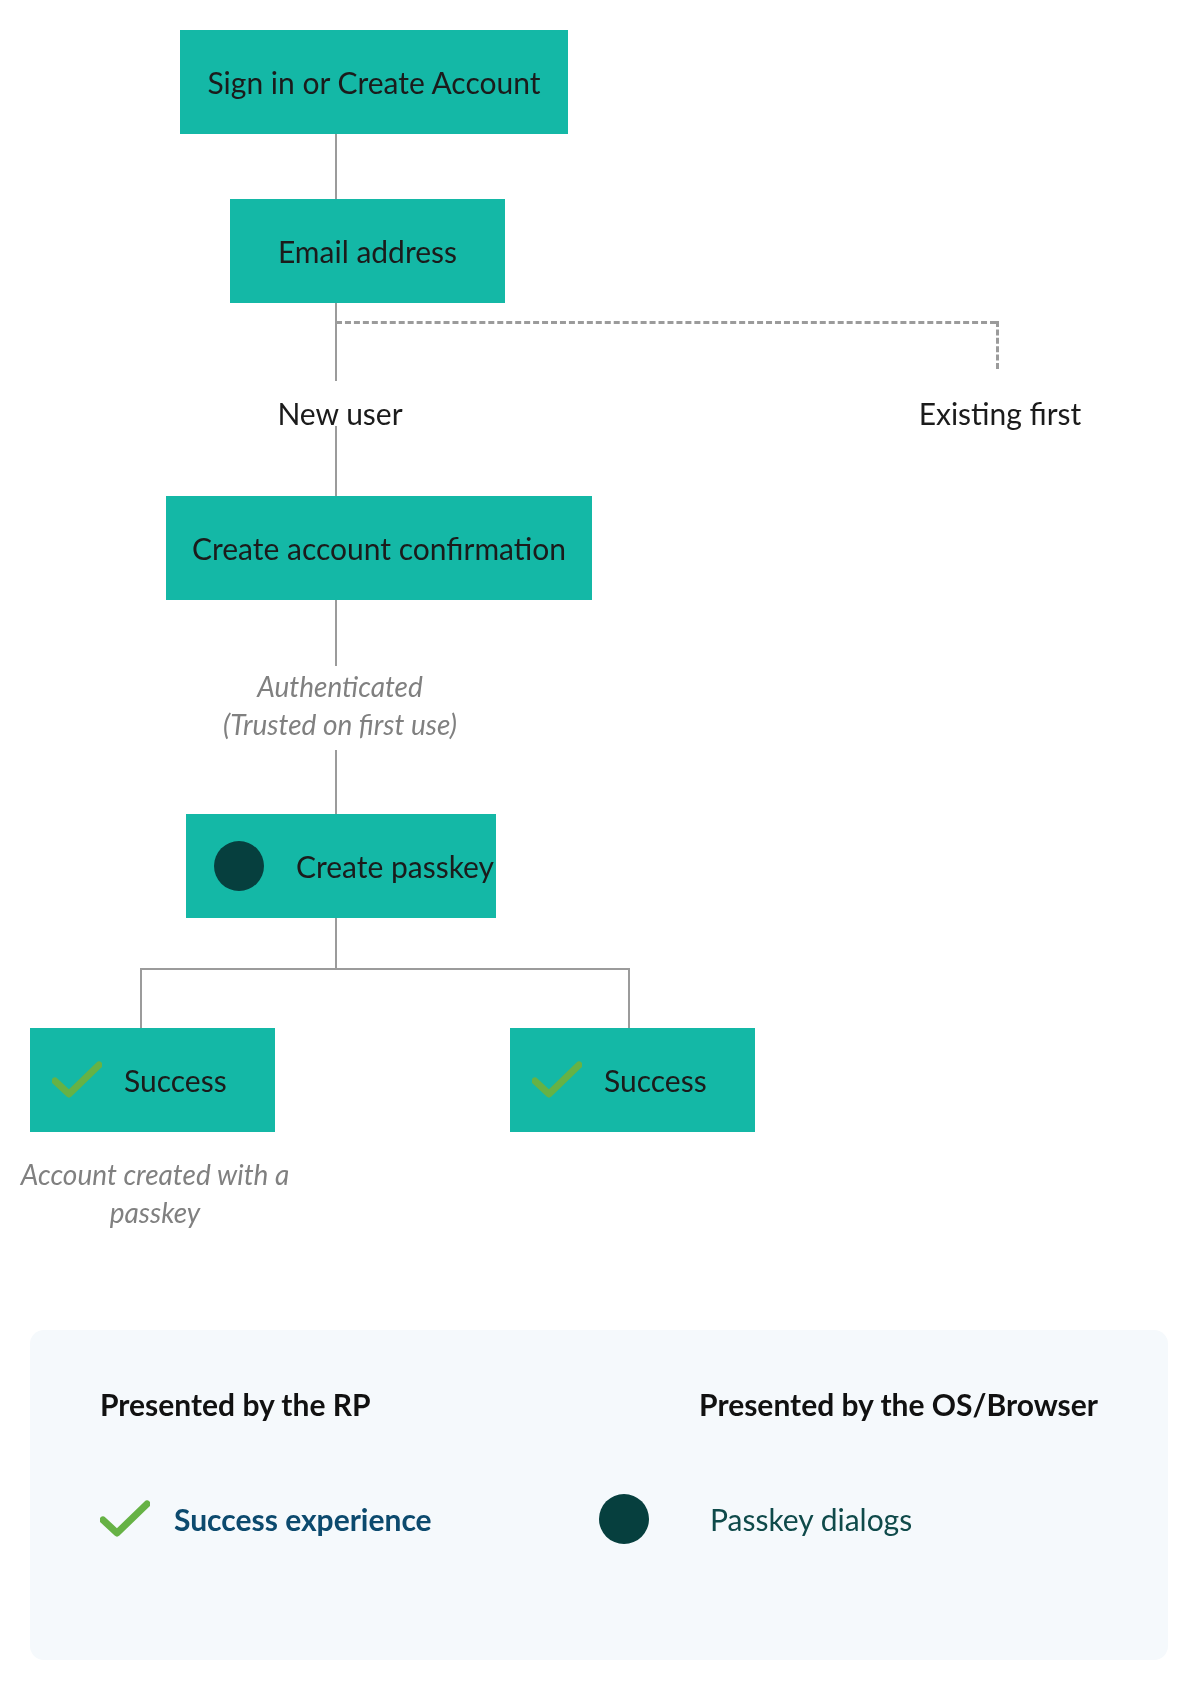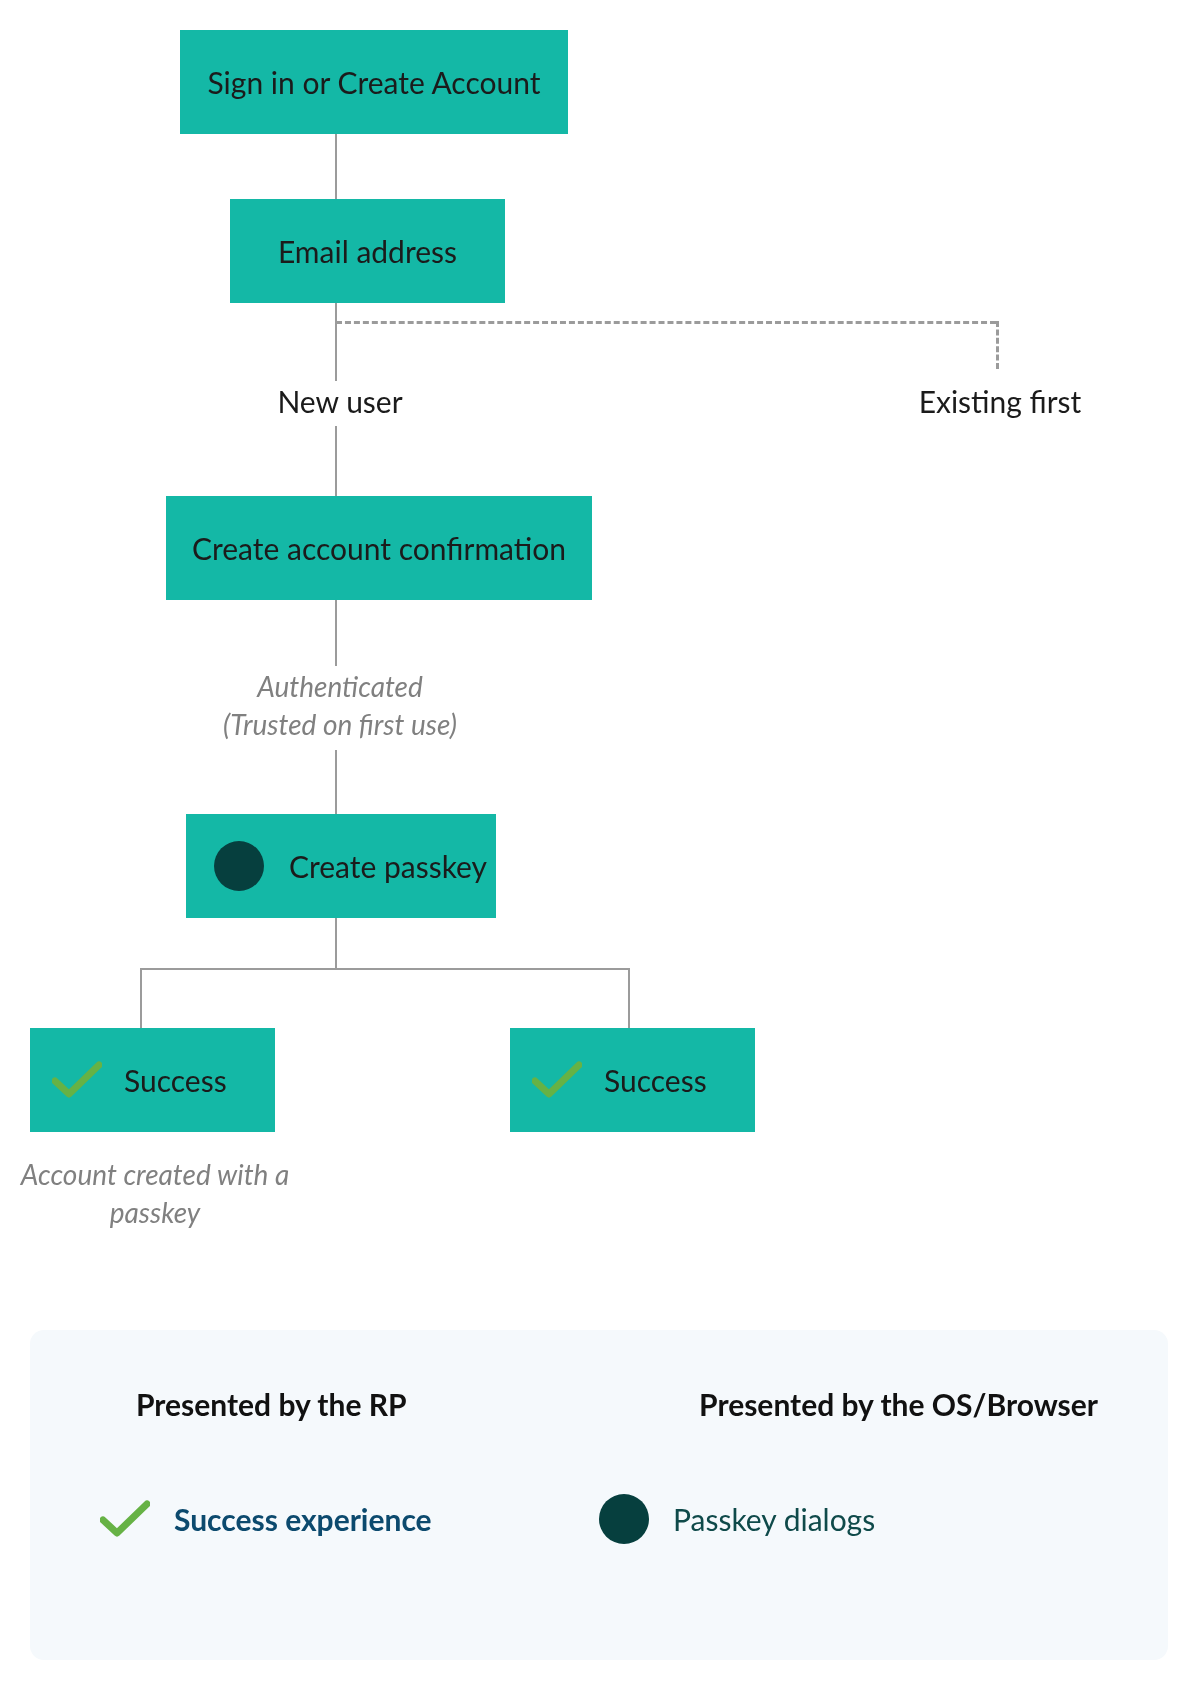--- a/index.html
+++ b/index.html
@@ -25,20 +25,21 @@
     color: #1b1b1b;
   }
   .plain-label {
     position: absolute;
     background: transparent;
     display: flex;
     align-items: center;
     justify-content: center;
     font-size: 30px;
     color: #1b1b1b;
+    margin-top: 12px;
   }
   .caption {
     position: absolute;
     font-style: italic;
     color: #808080;
     font-size: 28px;
     line-height: 1.35;
     text-align: center;
   }
   .conn {
@@ -78,21 +79,20 @@
     padding: 56px 70px 60px 70px;
   }
   .legend .row {
     display: flex;
     justify-content: space-between;
   }
   .legend .heading {
     font-weight: 700;
     font-size: 30px;
     color: #111;
-    margin-left: 36px;
   }
   .legend .item {
     display: flex;
     align-items: center;
     gap: 24px;
     font-size: 30px;
   }
 </style>
 </head>
 <body>
@@ -129,21 +129,21 @@
 
   <div class="conn conn-v" style="left:335px; top:600px; height:66px;"></div>
 
   <div class="caption" style="left:180px; top:668px; width:320px;">
     <span>Authenticated</span><br>
     <span>(Trusted on first use)</span>
   </div>
 
   <div class="conn conn-v" style="left:335px; top:750px; height:64px;"></div>
 
-  <div class="node" style="left:186px; top:814px; width:310px; height:104px; justify-content:flex-start; padding-left:28px; gap:25px;">
+  <div class="node" style="left:186px; top:814px; width:310px; height:104px; justify-content:flex-start; padding-left:28px; gap:32px;">
     <span class="dot" style="background:#063f3e;"></span>
     <span>Create passkey</span>
   </div>
 
   <div class="conn conn-v" style="left:335px; top:918px; height:50px;"></div>
   <div class="conn conn-h" style="left:140px; top:968px; width:490px;"></div>
   <div class="conn conn-v" style="left:140px; top:968px; height:60px;"></div>
   <div class="conn conn-v" style="left:628px; top:968px; height:60px;"></div>
 
   <div class="node" style="left:30px; top:1028px; width:245px; height:104px; justify-content:flex-start; padding-left:22px; gap:22px;">
@@ -178,18 +178,18 @@
       <div class="item" style="width:50%;">
         <span class="check">
           <svg viewBox="0 0 50 38" width="50" height="38">
               <path d="M3 20 L17 33 L47 4" stroke="#66b245" stroke-width="7" fill="none" stroke-linecap="round" stroke-linejoin="round"></path>
             </svg>
         </span>
         <span style="color:#0c4a6e;font-weight:bold;">Success experience</span>
       </div>
       <div class="item" style="width:50%;">
         <span class="dot" style="background:#063f3e;"></span>
-        <span style="color:#0f4a4a;">Passkey dialogs</span>
+        <span style="color:#0f4a4a;margin-left:37px;">Passkey dialogs</span>
       </div>
     </div>
   </div>
 
 </div>
 
 </body></html>

